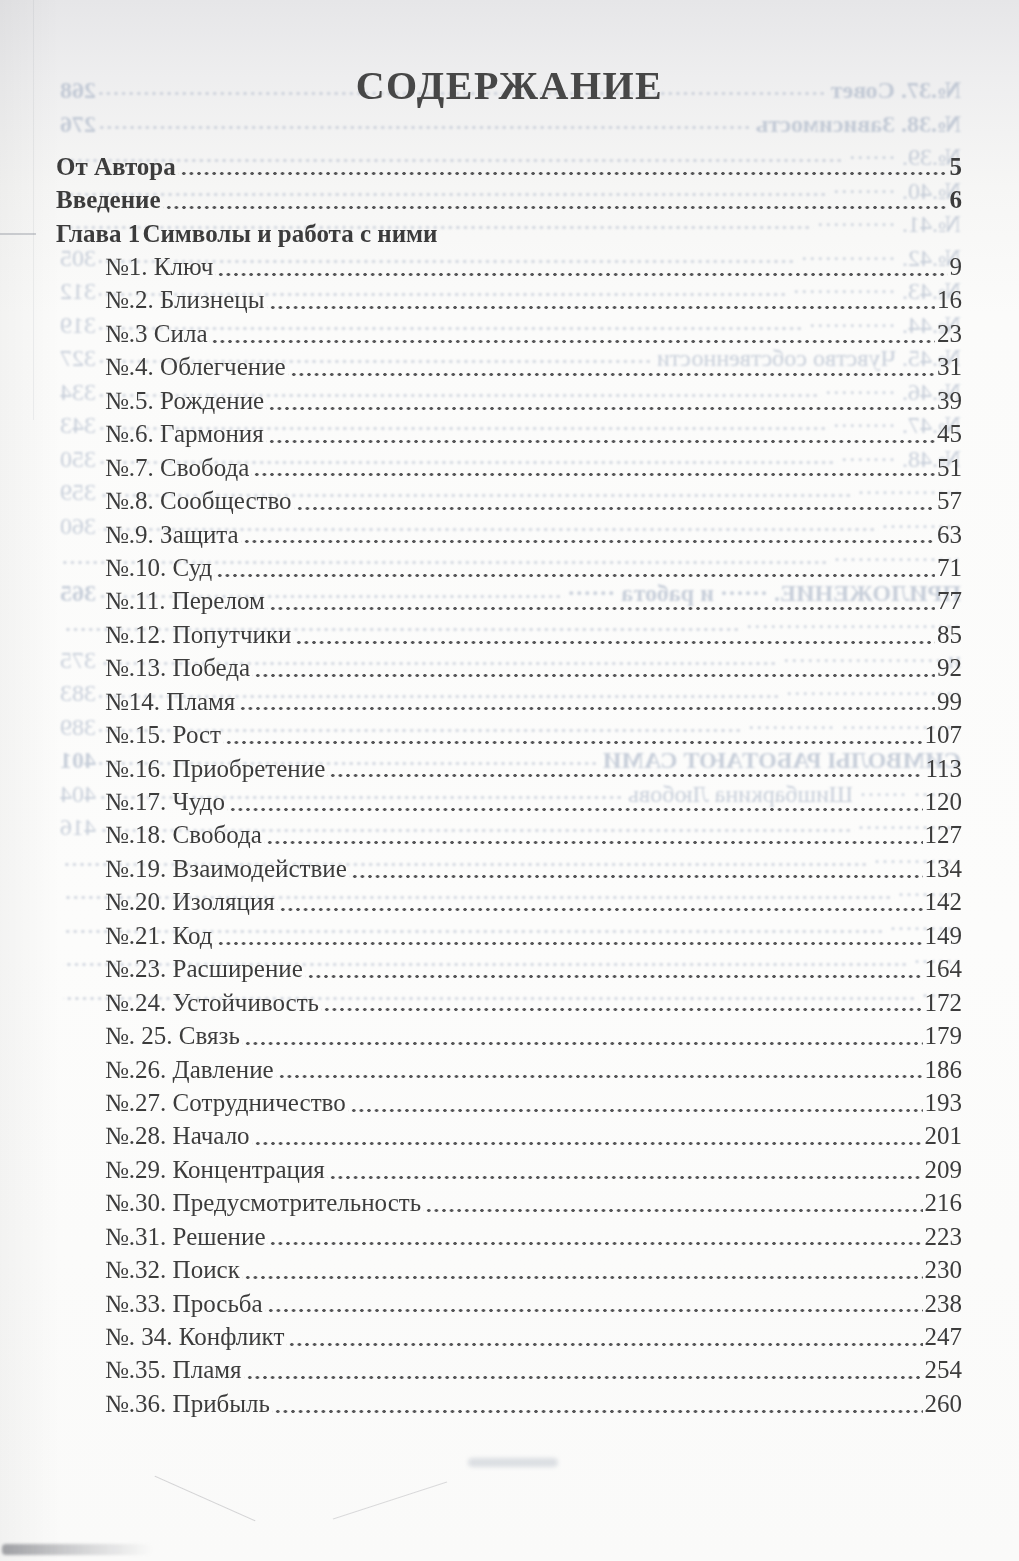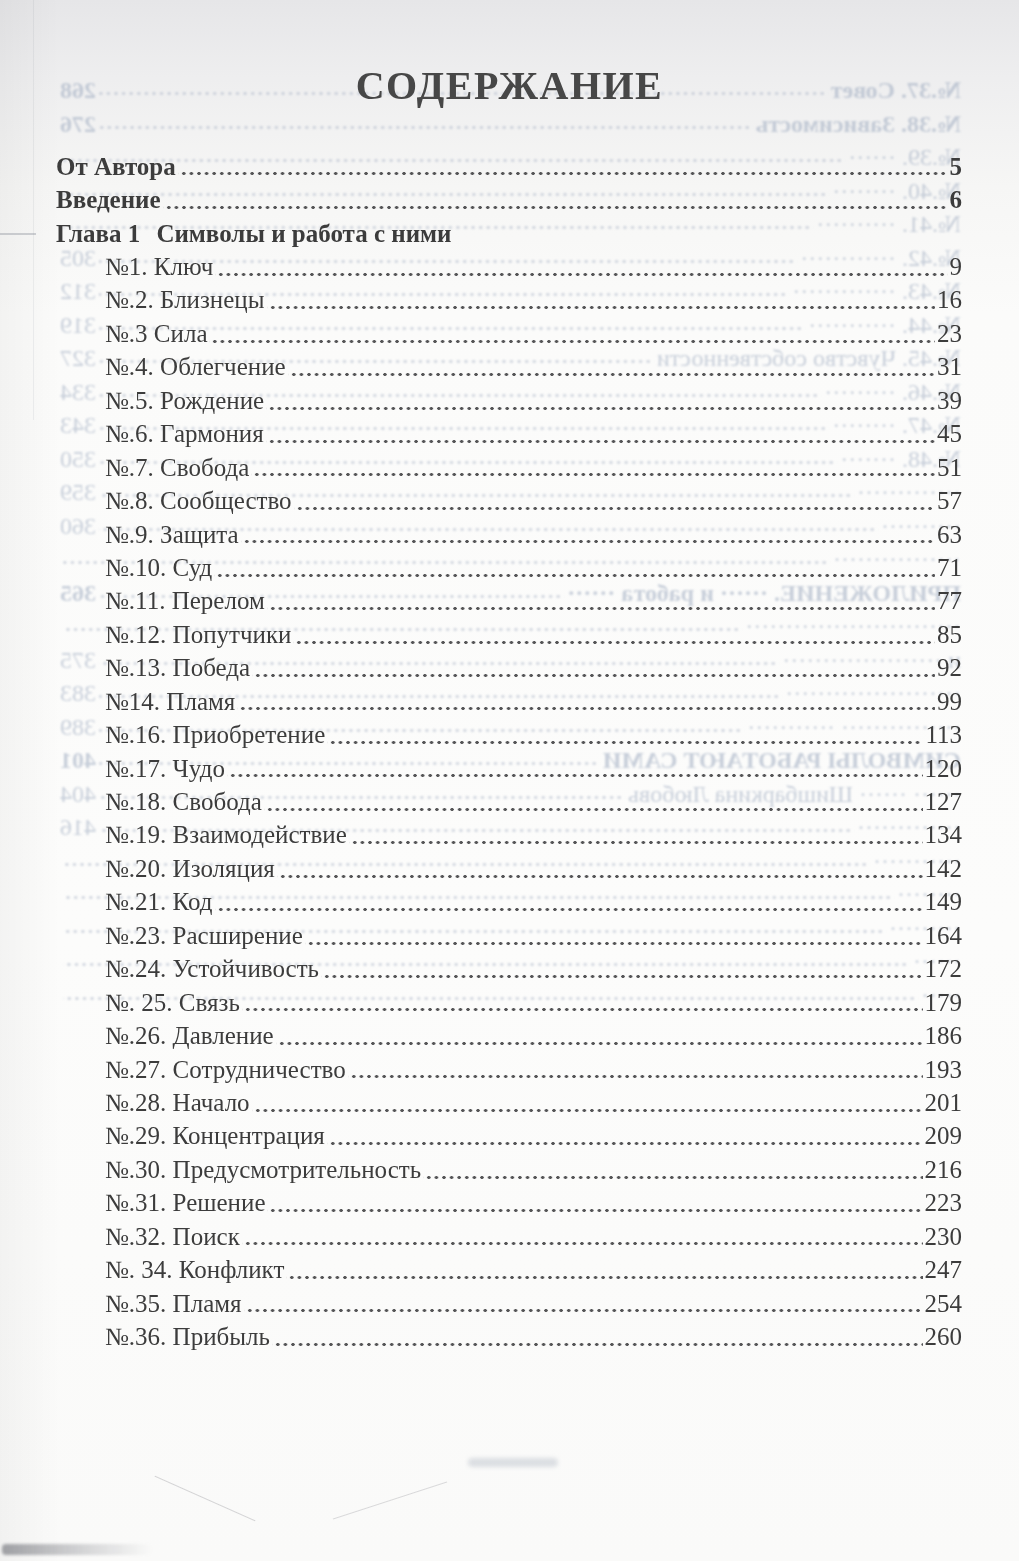--- a/index.html
+++ b/index.html
@@ -225,21 +225,21 @@
         <span class="leader"></span>
         <span class="pnum">5</span>
       </div>
       <div class="trow tbold">
         <span class="lbl">Введение</span>
         <span class="leader"></span>
         <span class="pnum">6</span>
       </div>
       <div class="trow tbold">
         <span class="lbl">Глава 1</span>
-        <span class="lbl" style="margin-left: 16px;">Символы и работа с ними</span>
+        <span class="lbl" style="margin-left: 2px;">Символы и работа с ними</span>
       </div>
       <div class="trow indent">
         <span class="lbl">№1. Ключ</span>
         <span class="leader"></span>
         <span class="pnum">9</span>
       </div>
       <div class="trow indent">
         <span class="lbl">№.2. Близнецы</span>
         <span class="leader"></span>
         <span class="pnum">16</span>
@@ -298,20 +298,25 @@
         <span class="lbl">№.13. Победа</span>
         <span class="leader"></span>
         <span class="pnum">92</span>
       </div>
       <div class="trow indent">
         <span class="lbl">№14. Пламя</span>
         <span class="leader"></span>
         <span class="pnum">99</span>
       </div>
       <div class="trow indent">
+        <span class="lbl">№.15. Рост</span>
+        <span class="leader"></span>
+        <span class="pnum">107</span>
+      </div>
+      <div class="trow indent">
         <span class="lbl">№.16. Приобретение</span>
         <span class="leader"></span>
         <span class="pnum">113</span>
       </div>
       <div class="trow indent">
         <span class="lbl">№.17. Чудо</span>
         <span class="leader"></span>
         <span class="pnum">120</span>
       </div>
       <div class="trow indent">
@@ -376,20 +381,25 @@
       </div>
       <div class="trow indent">
         <span class="lbl">№.31. Решение</span>
         <span class="leader"></span>
         <span class="pnum">223</span>
       </div>
       <div class="trow indent">
         <span class="lbl">№.32. Поиск</span>
         <span class="leader"></span>
         <span class="pnum">230</span>
+      </div>
+      <div class="trow indent">
+        <span class="lbl">№.33. Просьба</span>
+        <span class="leader"></span>
+        <span class="pnum">238</span>
       </div>
       <div class="trow indent">
         <span class="lbl">№. 34. Конфликт</span>
         <span class="leader"></span>
         <span class="pnum">247</span>
       </div>
       <div class="trow indent">
         <span class="lbl">№.35. Пламя</span>
         <span class="leader"></span>
         <span class="pnum">254</span>

